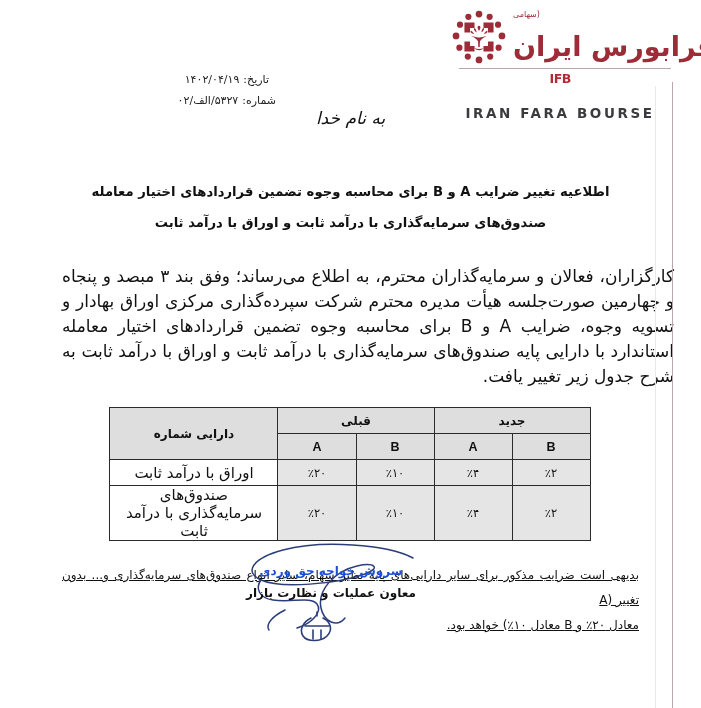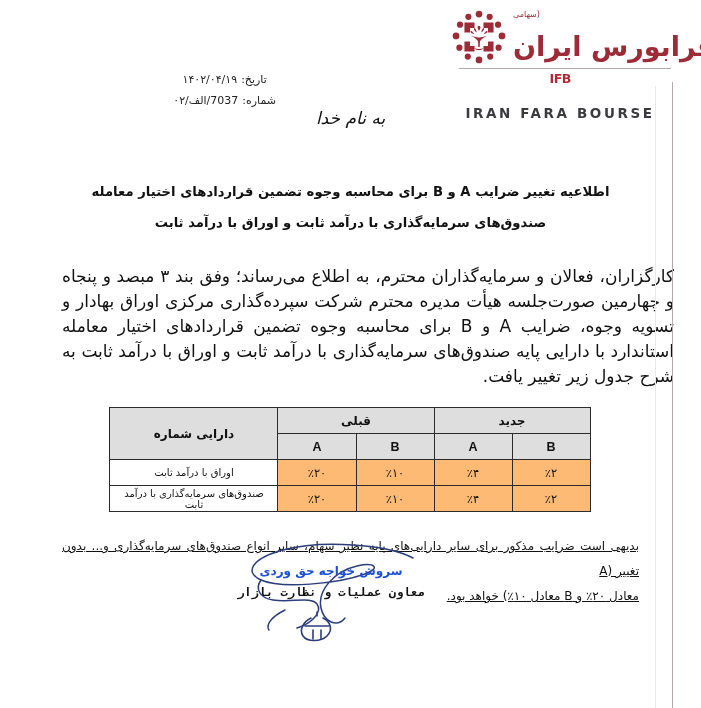--- a/index.html
+++ b/index.html
@@ -199,26 +199,26 @@
     font-size: 12.5px;
     font-weight: 700;
     direction: ltr;
   }
   table.coef th.asset {
     font-size: 12px;
     font-weight: 700;
   }
   table.coef td.val {
     font-size: 11.5px;
-    background: #fdba74;
+    background: #e5e5e5;
     text-align: center;
   }
   table.coef td.name {
     text-align: center;
-    font-size: 10px;
+    font-size: 15px;
     background: #fff;
     padding: 0 6px;
   }
   .col-narrow { width: 78px; }
   .col-asset  { width: 168px; }
 
   
   .note {
     margin: 22px 62px 0 62px;
     text-align: justify;
@@ -247,21 +247,20 @@
     position: relative;
     z-index: 2;
   }
   .sig-role {
     font-size: 12px;
     font-weight: 700;
     color: #111;
     line-height: 22px;
     position: relative;
     z-index: 2;
-    font-family: Liberation Mono, monospace;
   }
   .sig-ink {
     position: absolute;
     top: -22px;
     right: 6px;
     width: 210px;
     height: 110px;
     z-index: 1;
     pointer-events: none;
   }
@@ -326,21 +325,21 @@
         <span class="ifb-mark">IFB</span>
         <span class="logo-en-text">IRAN FARA BOURSE</span>
       </div>
     </div>
 
     <div class="meta">
       <div class="meta-row">
         <span class="meta-label">تاریخ:</span><span class="meta-value">۱۴۰۲/۰۴/۱۹</span>
       </div>
       <div class="meta-row">
-        <span class="meta-label">شماره:</span><span class="meta-value">7037/الف/۰۲</span>
+        <span class="meta-label">شماره:</span><span class="meta-value">۵۳۲۷/الف/۰۲</span>
       </div>
     </div>
   </div>
 
   <div class="bism">به نام خدا</div>
 
   <div class="title">
     <div>اطلاعیه تغییر ضرایب A و B  برای محاسبه وجوه تضمین قراردادهای اختیار معامله</div>
     <div>صندوق‌های سرمایه‌گذاری با درآمد ثابت و اوراق با درآمد ثابت</div>
   </div>

